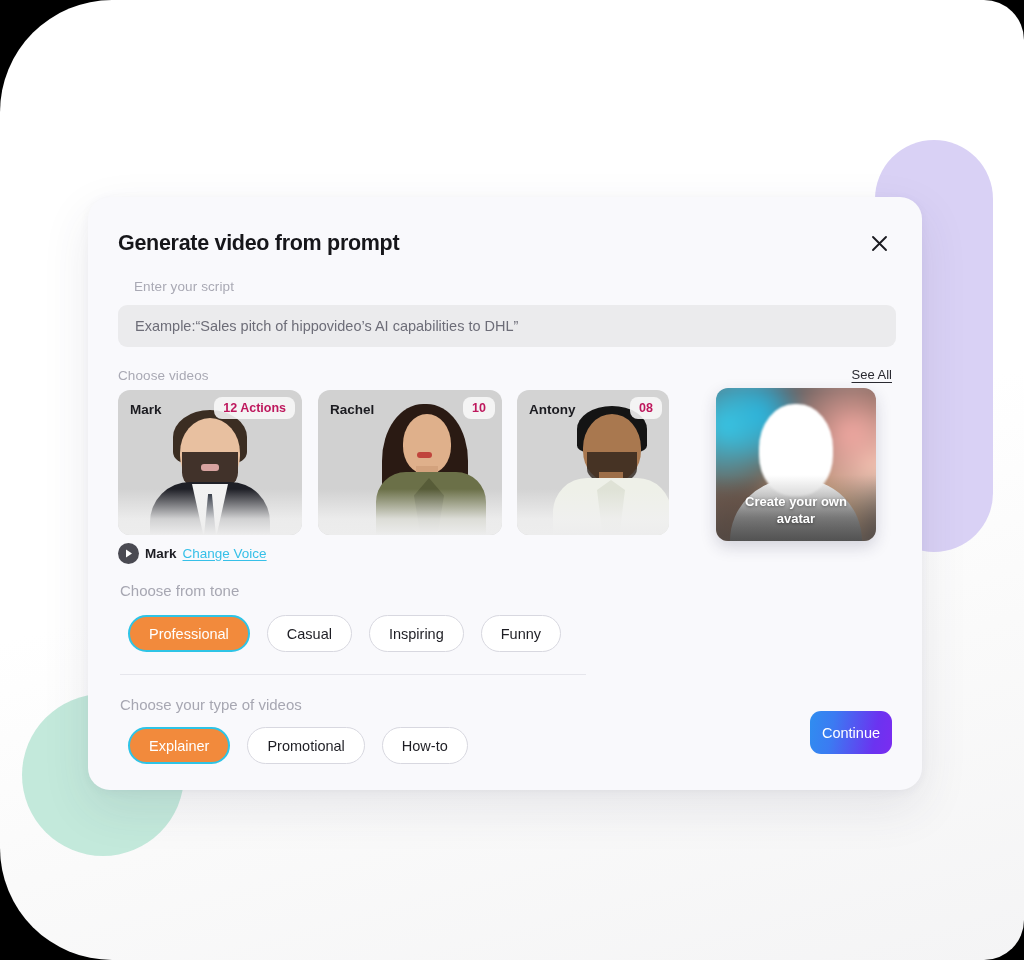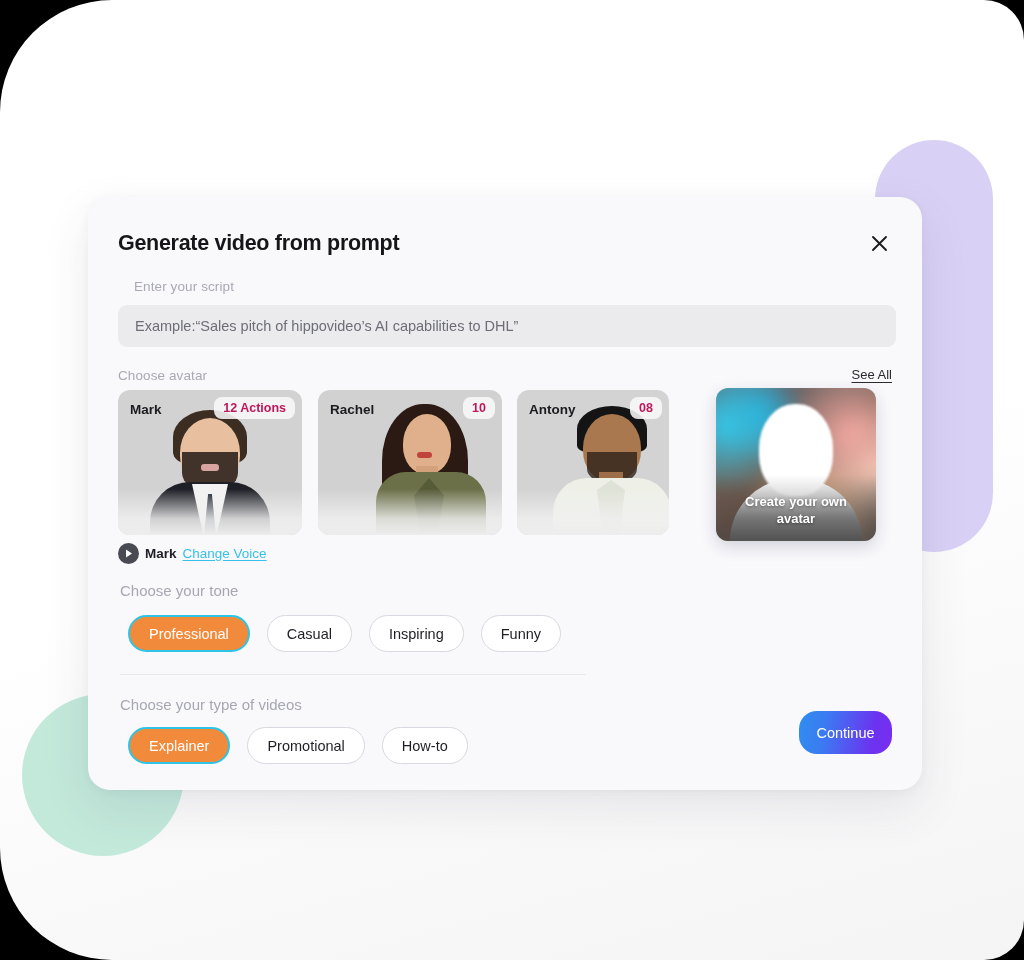--- a/index.html
+++ b/index.html
@@ -311,23 +311,23 @@
     position: absolute;
     left: 32px; top: 477px;
     width: 466px; height: 1px;
     background: #e6e6ec;
   }
 
   
   #continue-btn {
     position: absolute;
     right: 30px; bottom: 36px;
-    width: 93px; height: 43px;
+    width: 82px; height: 43px;
     border: none;
-    border-radius: 18px;
+    border-radius: 11px;
     background: linear-gradient(100deg, #2f8ef0 0%, #3b7bf2 28%, #6b33f0 78%, #7b2cf0 100%);
     color: #ffffff;
     font-family: "Liberation Sans", sans-serif;
     font-size: 14.5px;
     cursor: pointer;
   }
 </style>
 </head>
 <body>
 
@@ -343,21 +343,21 @@
       <button id="close-btn">
         <svg width="17" height="17" viewBox="0 0 17 17" aria-hidden="true">
           <path d="M2 2 L15 15 M15 2 L2 15" stroke="#1b1b20" stroke-width="1.9" stroke-linecap="round"></path>
         </svg>
       </button>
     </div>
 
     <div class="field-label" id="script-label">Enter your script</div>
     <input id="script-input" type="text" placeholder="Example:“Sales pitch of hippovideo’s AI capabilities to DHL”" style="">
 
-    <div class="field-label" id="avatar-label">Choose avatar</div>
+    <div class="field-label" id="avatar-label">Choose videos</div>
     <div id="see-all">See All</div>
 
     <div id="avatar-row">
 
       <div class="avatar-card selected">
         <div class="ph mark">
           <div class="p-hair"></div>
           <div class="p-head"></div>
           <div class="p-beard"></div>
           <div class="p-mouth"></div>
@@ -411,21 +411,21 @@
     <div id="voice-row">
       <div id="play-icon">
         <svg width="8" height="9" viewBox="0 0 8 9" aria-hidden="true">
           <path d="M1 0.6 L7 4.5 L1 8.4 Z" fill="#ffffff"></path>
         </svg>
       </div>
       <div id="voice-name">Mark</div>
       <div id="change-voice">Change Voice</div>
     </div>
 
-    <div class="group-heading" id="tone-heading">Choose your tone</div>
+    <div class="group-heading" id="tone-heading">Choose from tone</div>
     <div class="pill-row" id="tone-row">
       <button class="pill active">Professional</button>
       <button class="pill">Casual</button>
       <button class="pill">Inspiring</button>
       <button class="pill">Funny</button>
     </div>
 
     <div id="divider"></div>
 
     <div class="group-heading" id="type-heading">Choose your type of videos</div>

